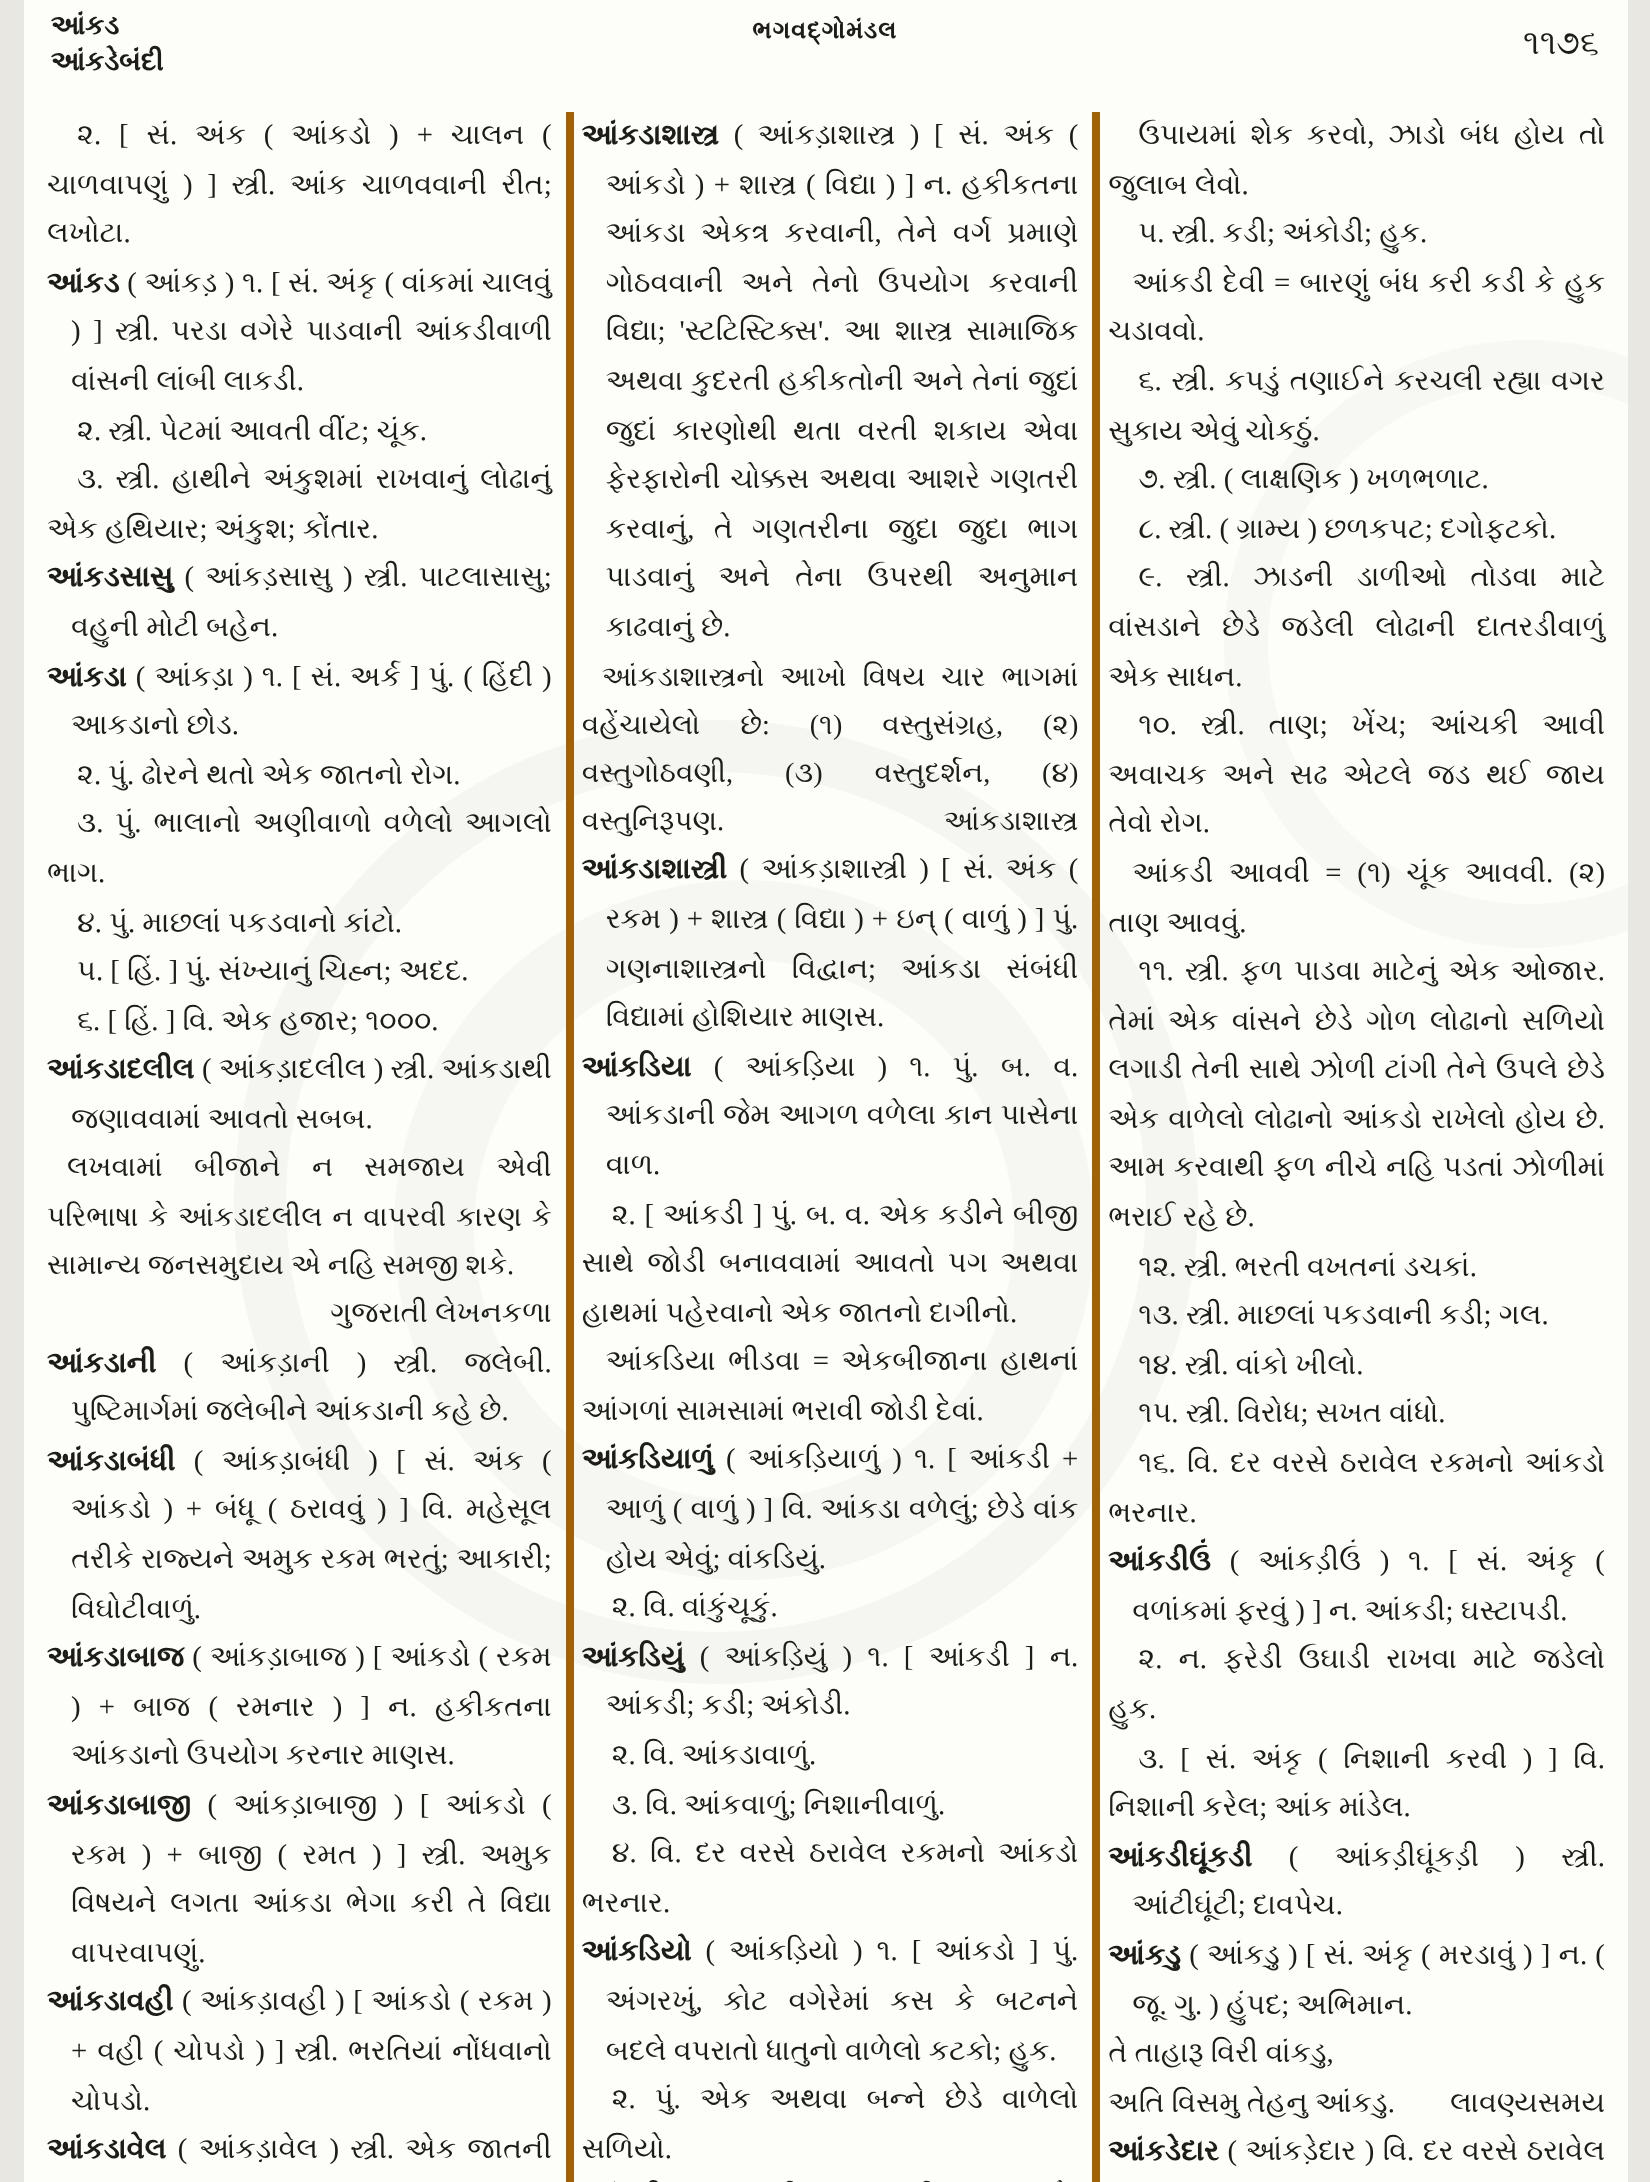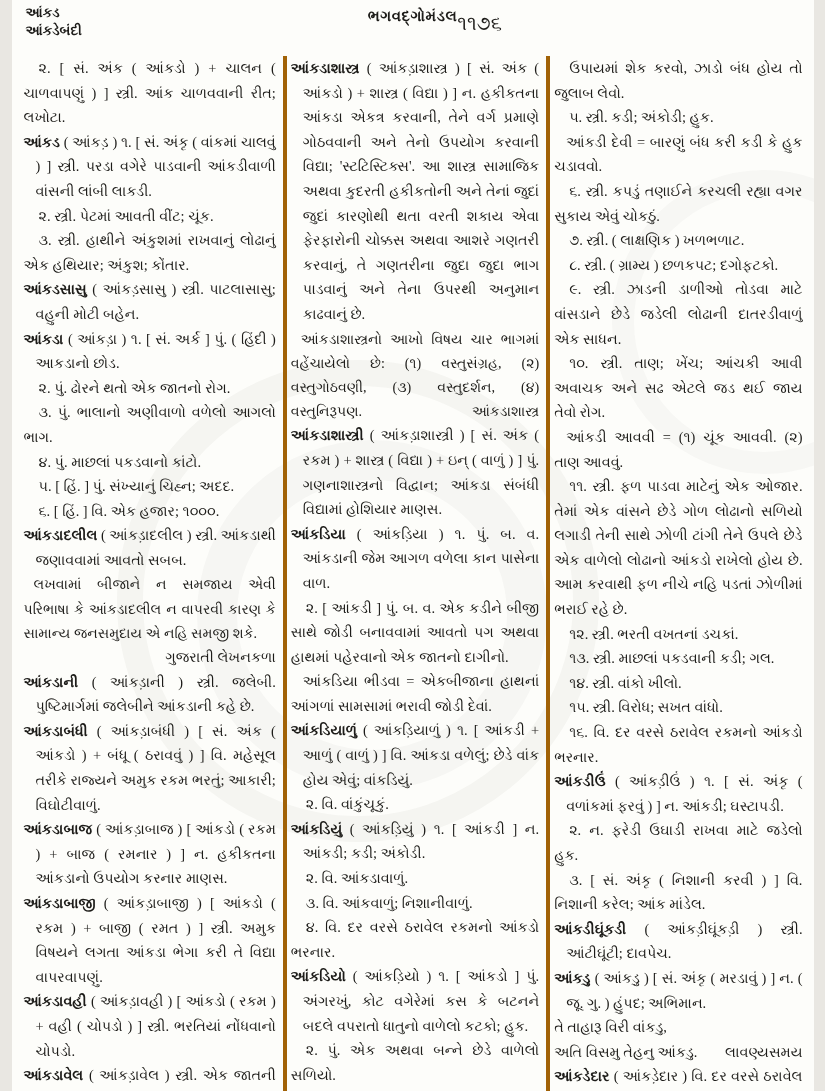--- a/index.html
+++ b/index.html
@@ -17,22 +17,22 @@
   .wm{position:absolute;border-radius:50%;pointer-events:none;}
   .wm1{left:105px;top:360px;width:430px;height:430px;border:26px solid rgba(60,60,55,0.045);}
   .wm2{left:185px;top:440px;width:270px;height:270px;border:40px solid rgba(60,60,55,0.035);}
   .wm3{left:600px;top:170px;width:260px;height:260px;border:22px solid rgba(60,60,55,0.03);}
 
   .hdr{
     position:absolute;top:4px;left:14px;right:14px;
     display:grid;grid-template-columns:1fr auto 1fr;align-items:start;
   }
   .rh{font-weight:bold;font-size:13.5px;line-height:18px;}
-  .title{font-weight:bold;font-size:15px;padding-top:4px;text-align:center;letter-spacing:.5px;}
-  .pageno{font-size:20px;text-align:left;padding-top:8px;}
+  .title{font-weight:bold;font-size:12px;padding-top:4px;text-align:center;letter-spacing:.5px;}
+  .pageno{font-size:17px;text-align:right;padding-top:8px;}
 
   .cols{
     position:absolute;top:56px;left:8px;right:4px;bottom:0;
     display:flex;
   }
   .col{
     width:33.333%;
     box-sizing:border-box;
     padding:0 7px 4px 4px;
     text-align:justify;

